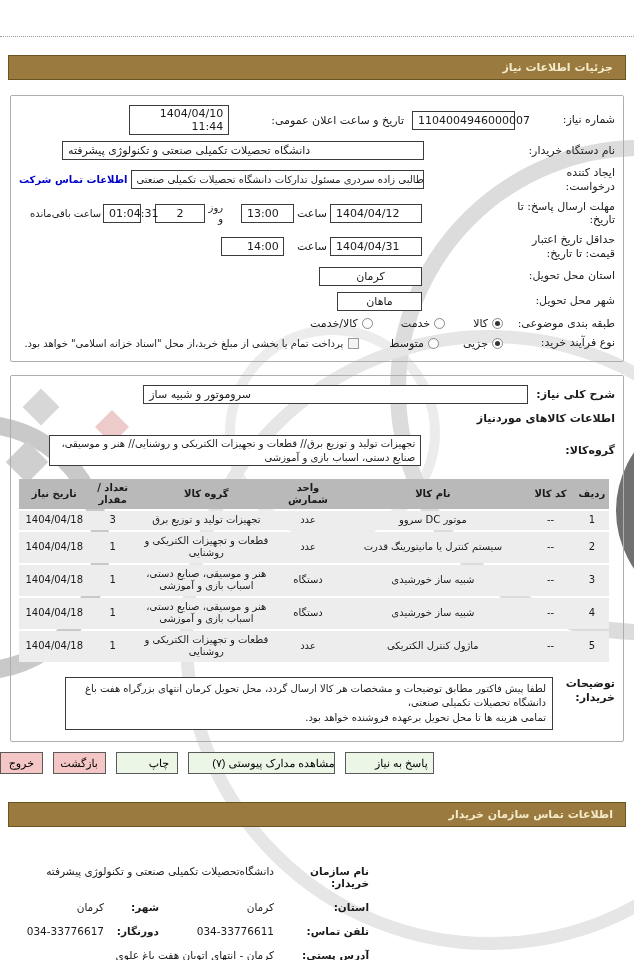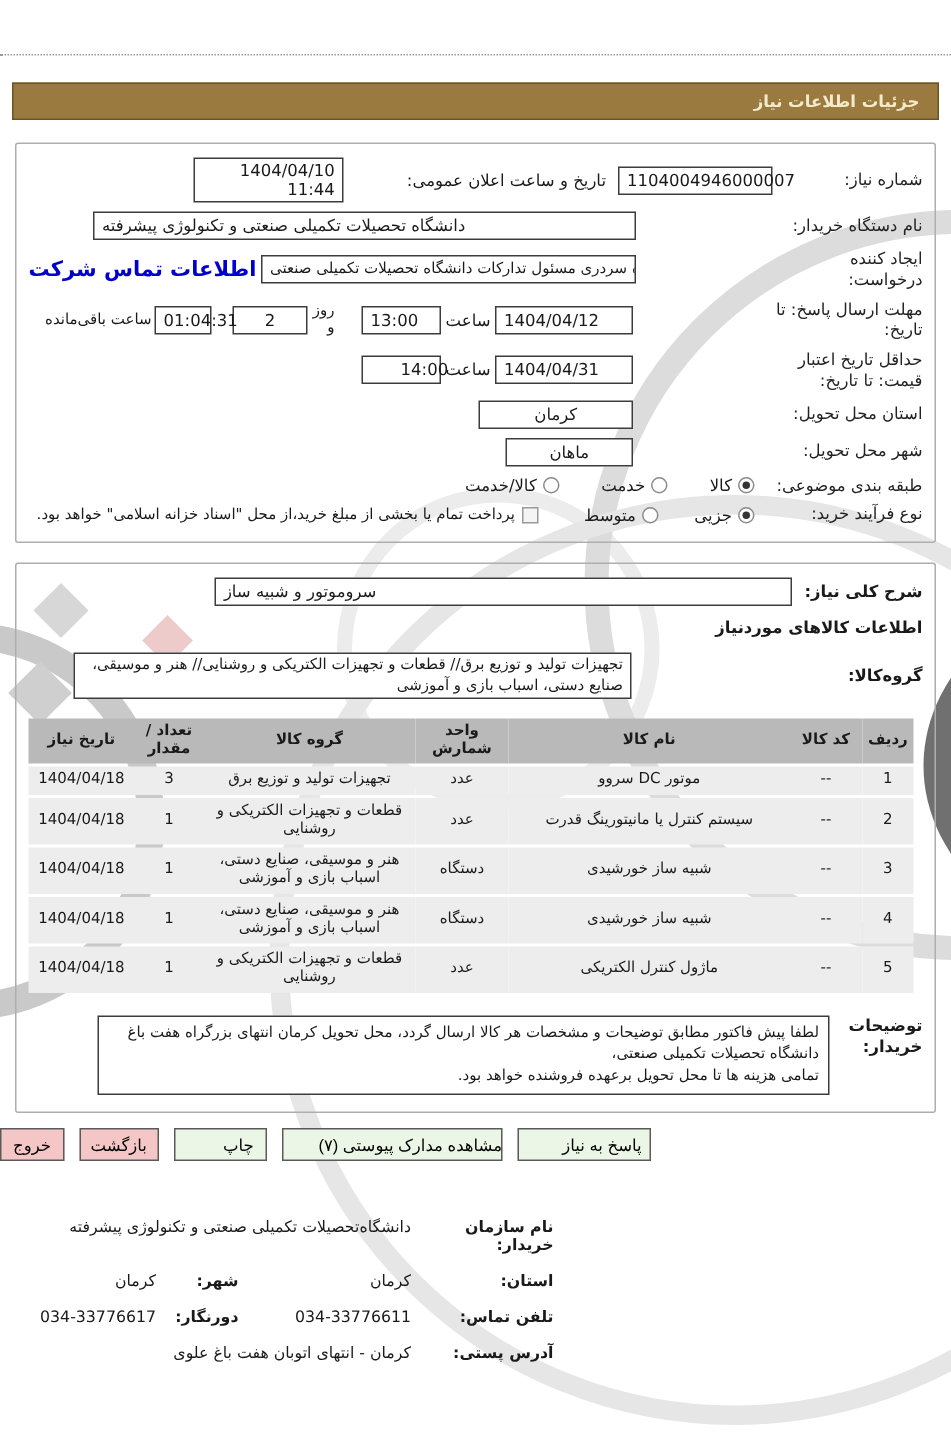--- a/index.html
+++ b/index.html
@@ -31,21 +31,21 @@
   .row { display:flex; align-items:center; padding:3px 2px; }
   .lbl { width:100px; color:#222; line-height:1.25; flex-shrink:0; }
   .blbl { font-weight:bold; }
 
   .box { background:#fff; border:1px solid #3c3c3c; min-height:19px; padding:1px 5px;
          display:flex; align-items:center; font-size:11px; }
   .box.num { direction:ltr; justify-content:flex-start; text-align:left; }
   .box.ctr { justify-content:center; }
   .box.rgt { justify-content:flex-end; }
 
-  .link { color:#0000cc; font-weight:bold; font-size:14px; margin-right:3px; white-space:nowrap; }
+  .link { color:#0000cc; font-weight:bold; font-size:10px; margin-right:3px; white-space:nowrap; }
 
   .radio { width:11px; height:11px; border:1px solid #8a8a8a; border-radius:50%; background:#fdfdfd;
            display:inline-block; position:relative; margin-left:4px; flex-shrink:0; }
   .radio.sel::after { content:""; position:absolute; left:2px; top:2px; width:5px; height:5px;
            border-radius:50%; background:#333; }
   .check { width:11px; height:11px; border:1px solid #9a9a9a; background:#f4f4f4; display:inline-block;
            margin-left:5px; flex-shrink:0; }
 
   .small { font-size:10px; }
 
@@ -119,21 +119,21 @@
         <span class="small" style="margin-right:18px;width:18px;line-height:1.1;">روز و</span>
         <span class="box ctr" style="width:50px;">2</span>
         <span class="box num" style="width:38px;margin-right:14px;">01:04:31</span>
         <span class="small" style="margin-right:2px;">ساعت باقی‌مانده</span>
       </div>
 
       <div class="row">
         <span class="lbl">حداقل تاریخ اعتبار قیمت: تا تاریخ:</span>
         <span class="box num" style="width:92px;margin-right:93px;">1404/04/31</span>
         <span style="margin-right:3px;">ساعت</span>
-        <span class="box num" style="width:53px;margin-right:3px;padding-left:25px;">14:00</span>
+        <span class="box num" style="width:63px;margin-right:13px;padding-left:25px;">14:00</span>
       </div>
 
       <div class="row">
         <span class="lbl">استان محل تحویل:</span>
         <span class="box ctr" style="width:103px;margin-right:93px;">کرمان</span>
       </div>
 
       <div class="row">
         <span class="lbl">شهر محل تحویل:</span>
         <span class="box ctr" style="width:85px;margin-right:93px;">ماهان</span>
@@ -252,20 +252,21 @@
     </div>
 
     <div class="btnrow">
       <button class="btn green" style="min-width:66px;">پاسخ به نیاز</button>
       <button class="btn green" style="min-width:124px;">مشاهده مدارک پیوستی (۷)</button>
       <button class="btn green" style="min-width:36px;">چاپ</button>
       <button class="btn pink" style="min-width:46px;">بازگشت</button>
       <button class="btn pink" style="min-width:36px;text-align:center;">خروج</button>
     </div>
 
+    <div class="bar bar2">اطلاعات تماس سازمان خریدار</div>
 
     <div class="contact">
       <div class="c-row">
         <span class="c-lbl">نام سازمان خریدار:</span>
         <span>دانشگاه‌تحصیلات تکمیلی صنعتی و تکنولوژی پیشرفته</span>
       </div>
       <div class="c-row">
         <span class="c-lbl">استان:</span>
         <span class="c-val">کرمان</span>
         <span class="c-lbl2">شهر:</span>

